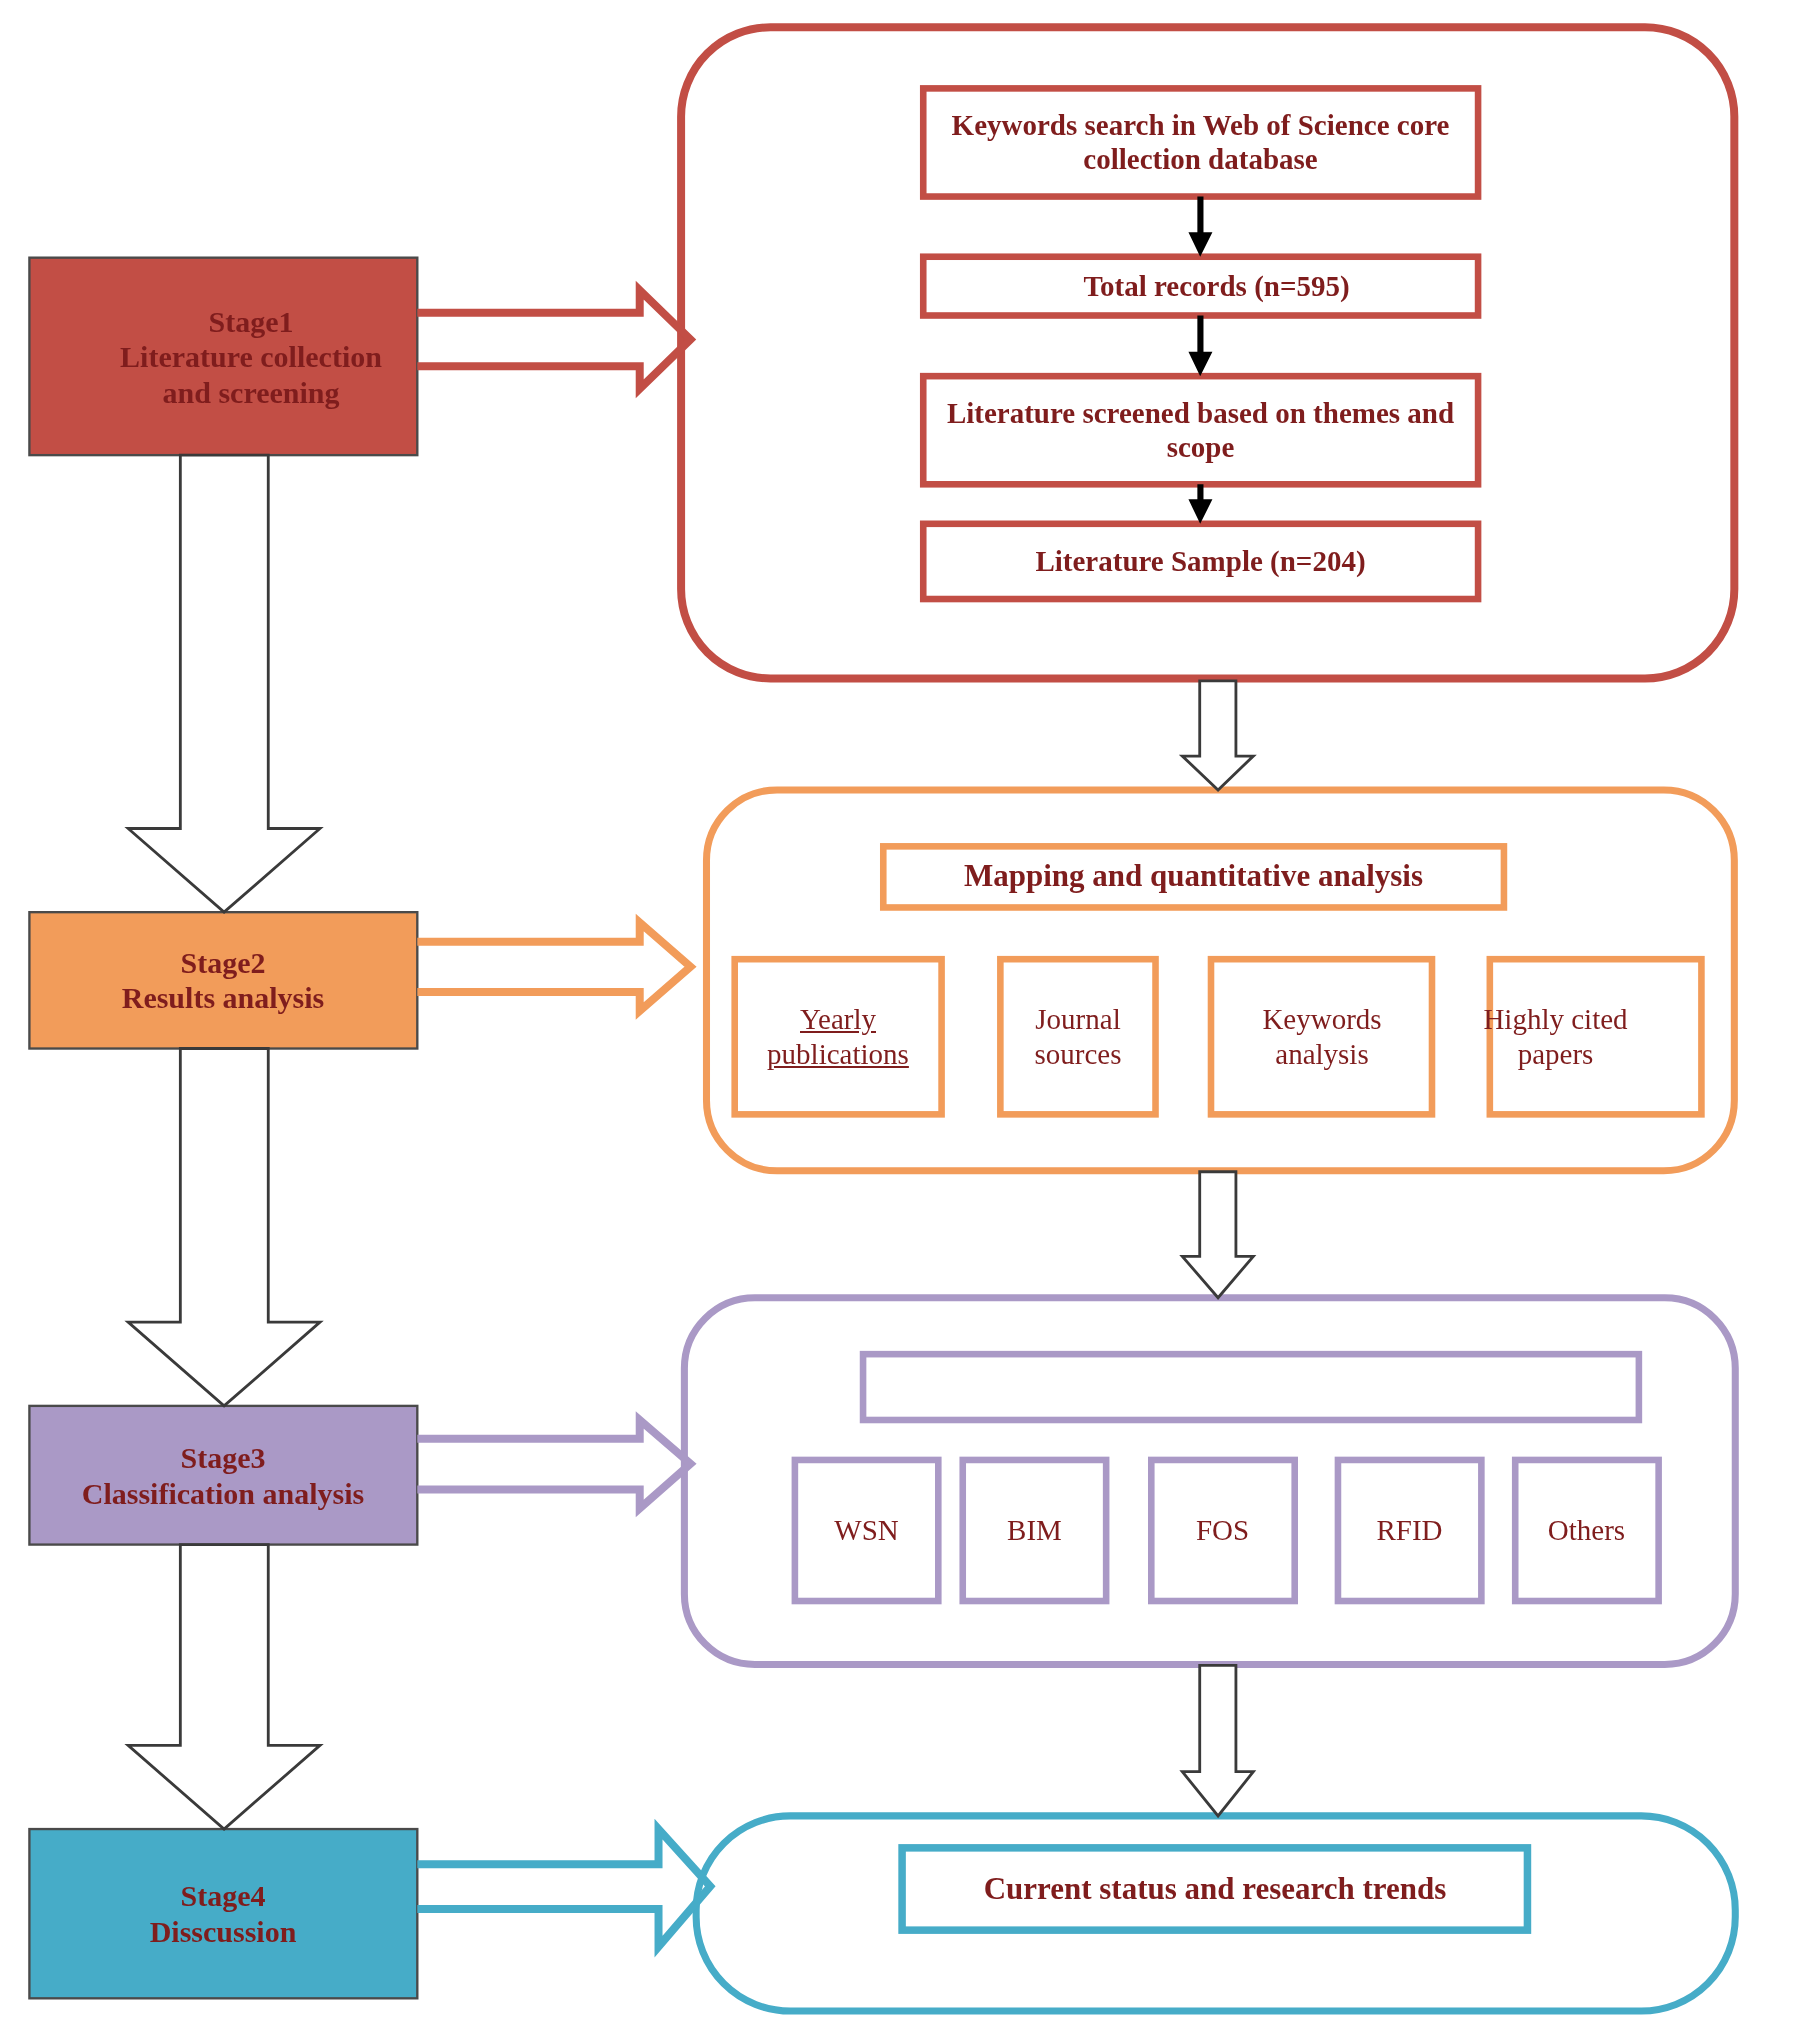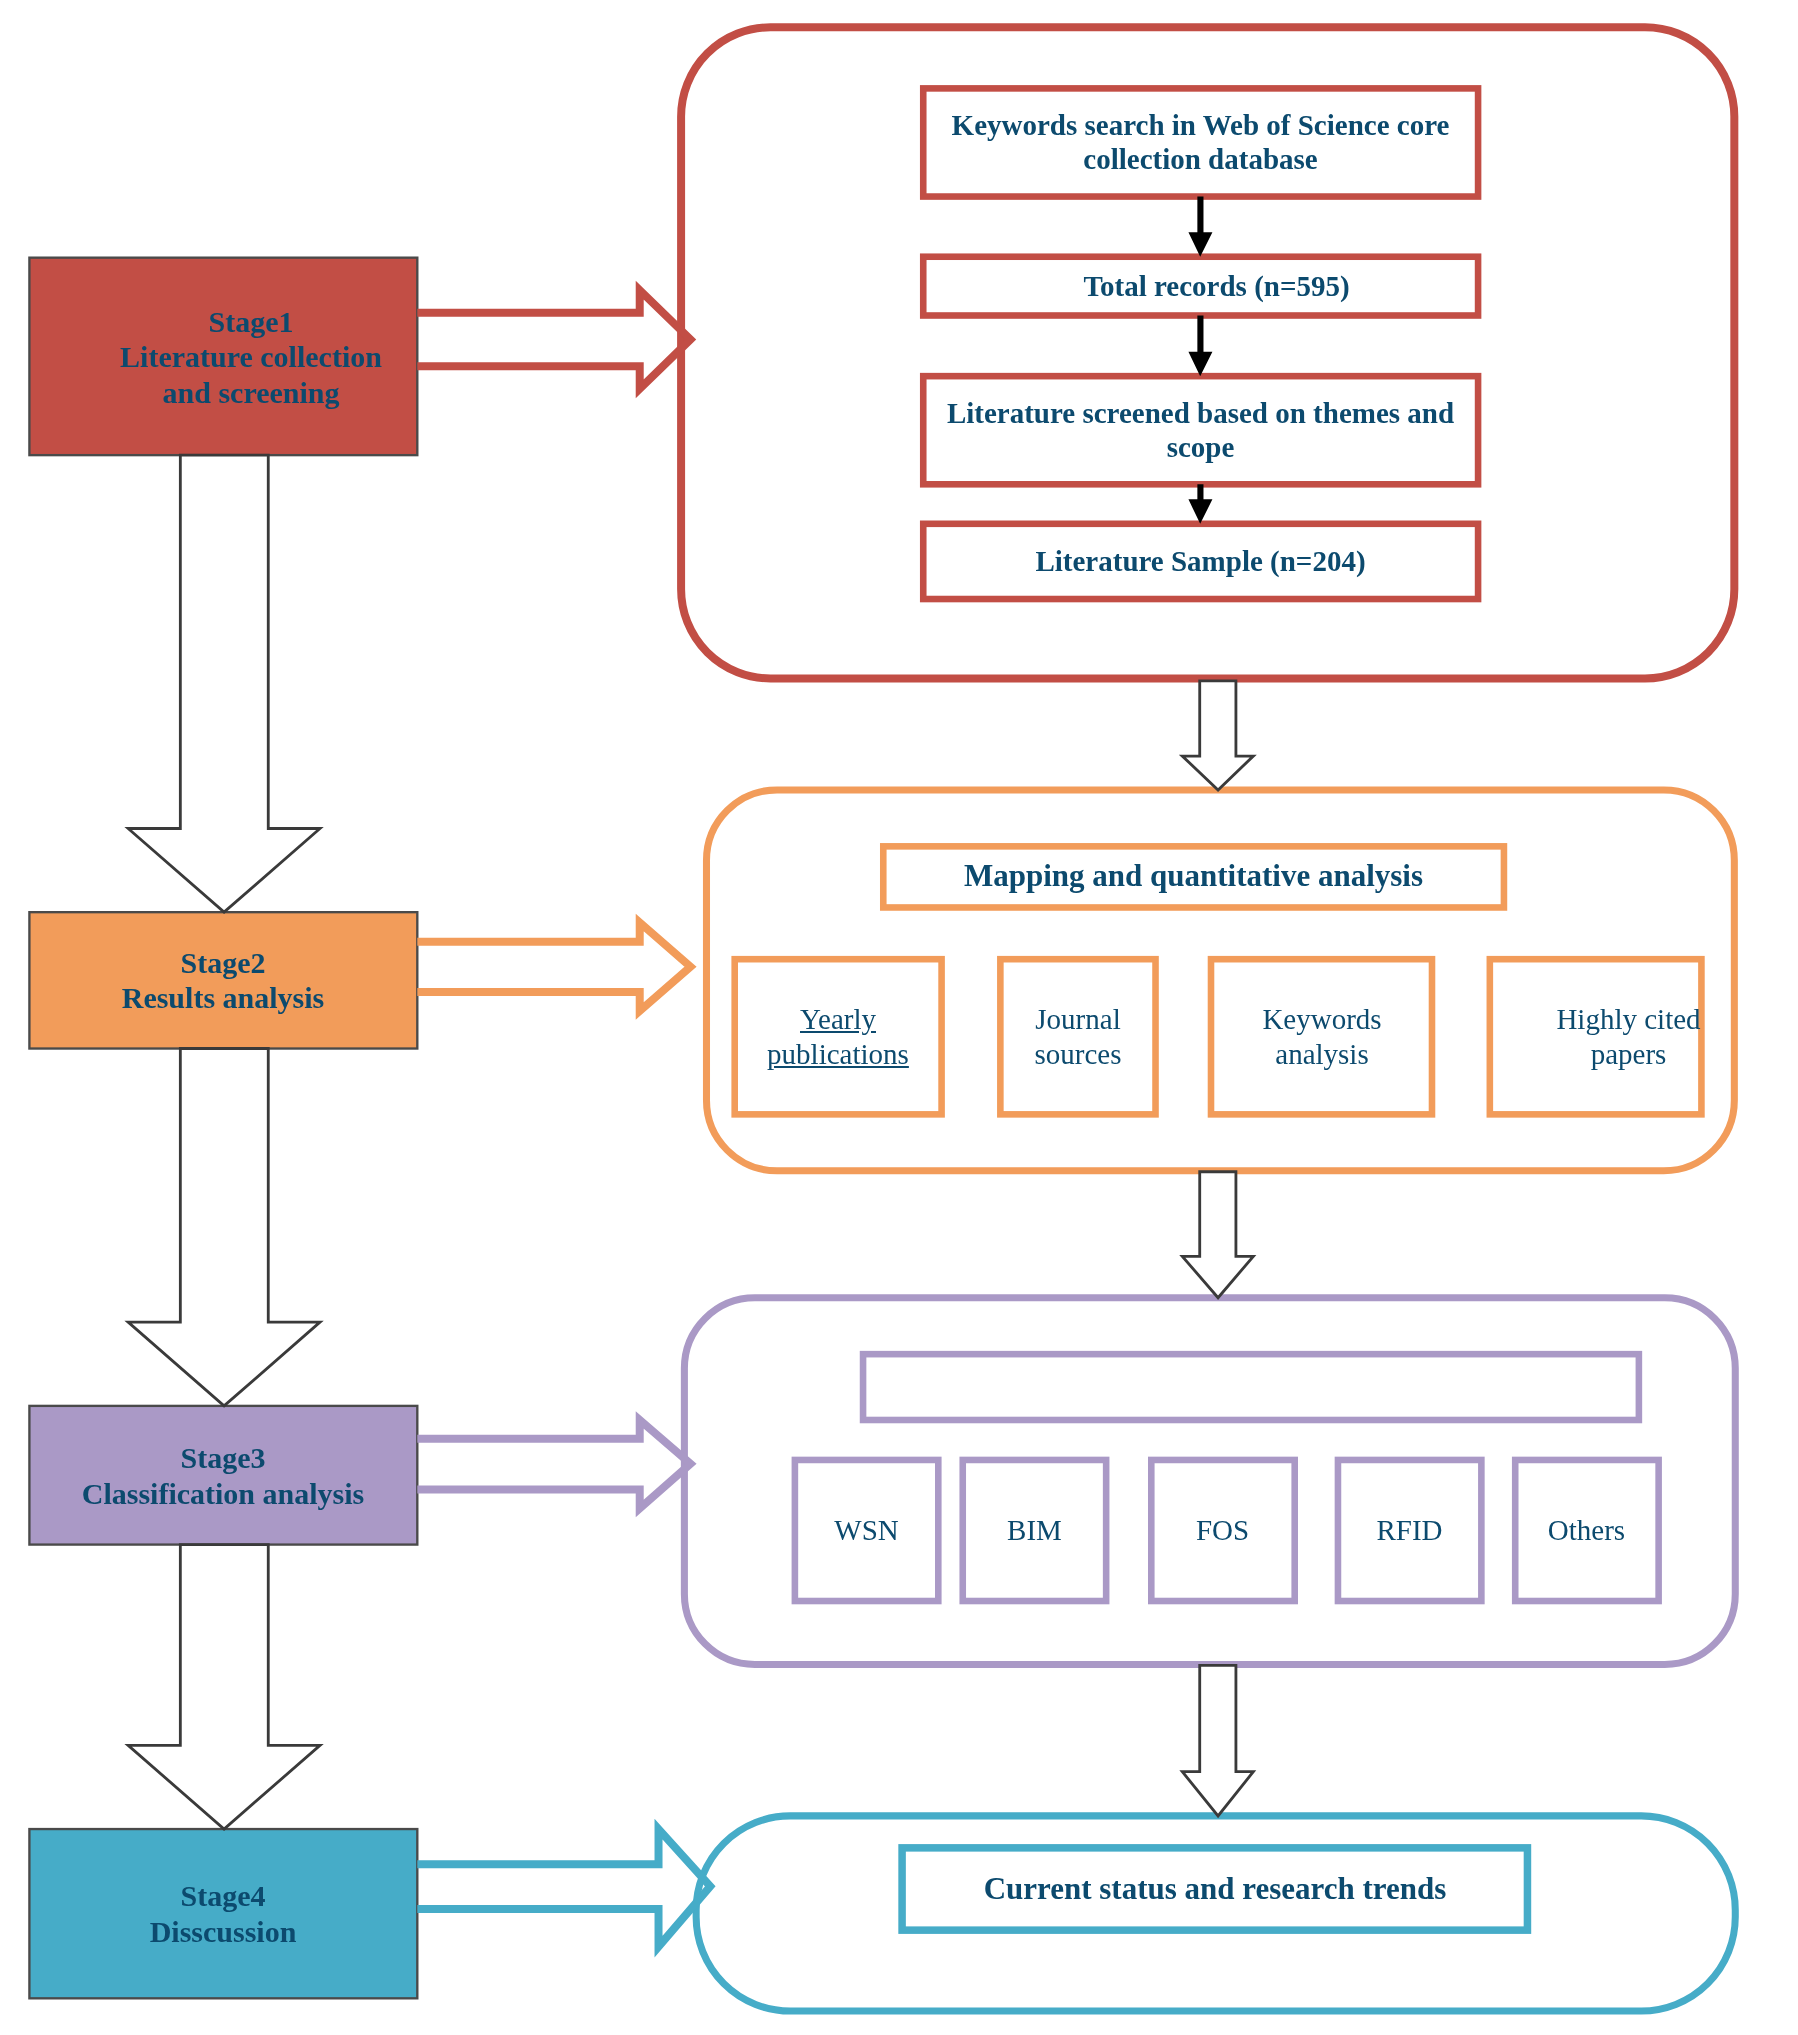--- a/index.html
+++ b/index.html
@@ -1,20 +1,20 @@
 <!DOCTYPE html>
 <html style="font-size:7.5px"><head>
 <meta charset="utf-8">
 <style>
   html,body{margin:0;padding:0;background:#ffffff;}
   #stage{position:relative;width:1799px;height:2035px;background:#fff;
          font-family:"Liberation Serif", "DejaVu Serif", serif;}
   svg{position:absolute;left:0;top:0;width:1799px;height:2035px;}
   .lbl{position:absolute;display:flex;align-items:center;justify-content:center;
-       text-align:center;line-height:1.18;color:#0c4a6e;
+       text-align:center;line-height:1.18;color:#7f1d1d;
        font-family:"Liberation Serif","DejaVu Serif",serif;}
   .stagebox{font-size:30px;font-weight:bold;}
   .innerbold{font-size:29px;font-weight:bold;}
   .innerreg{font-size:29px;font-weight:normal;}
   .hdrbold{font-size:31px;font-weight:bold;}
 </style>
 </head>
 <body>
 
 <div id="stage">
@@ -108,21 +108,21 @@
 
   <div class="lbl innerbold" style="left:935px;top:88px;width:531px;height:108px;">Keywords search in Web of Science core collection database</div>
   <div class="lbl innerbold" style="left:951px;top:257px;width:531px;height:59px;">Total records (n=595)</div>
   <div class="lbl innerbold" style="left:935px;top:376px;width:531px;height:108px;">Literature screened based on themes and scope</div>
   <div class="lbl innerbold" style="left:935px;top:524px;width:531px;height:75px;">Literature Sample (n=204)</div>
 
   <div class="lbl hdrbold" style="left:883px;top:846px;width:621px;height:61px;">Mapping and quantitative analysis</div>
   <div class="lbl innerreg" style="left:739px;top:959px;width:198px;height:155px;text-decoration:underline;">Yearly publications</div>
   <div class="lbl innerreg" style="left:1005px;top:959px;width:146px;height:155px;">Journal sources</div>
   <div class="lbl innerreg" style="left:1216px;top:959px;width:212px;height:155px;">Keywords analysis</div>
-  <div class="lbl innerreg" style="left:1547px;top:959px;width:163px;height:155px;">Highly cited papers</div>
+  <div class="lbl innerreg" style="left:1474px;top:959px;width:163px;height:155px;">Highly cited papers</div>
 
   <div class="lbl innerreg" style="left:795px;top:1460px;width:143px;height:141px;">WSN</div>
   <div class="lbl innerreg" style="left:963px;top:1460px;width:143px;height:141px;">BIM</div>
   <div class="lbl innerreg" style="left:1151px;top:1460px;width:143px;height:141px;">FOS</div>
   <div class="lbl innerreg" style="left:1338px;top:1460px;width:143px;height:141px;">RFID</div>
   <div class="lbl innerreg" style="left:1515px;top:1460px;width:143px;height:141px;">Others</div>
 
   <div class="lbl hdrbold" style="left:907px;top:1848px;width:616px;height:82px;">Current status and research trends</div>
 
 </div>

